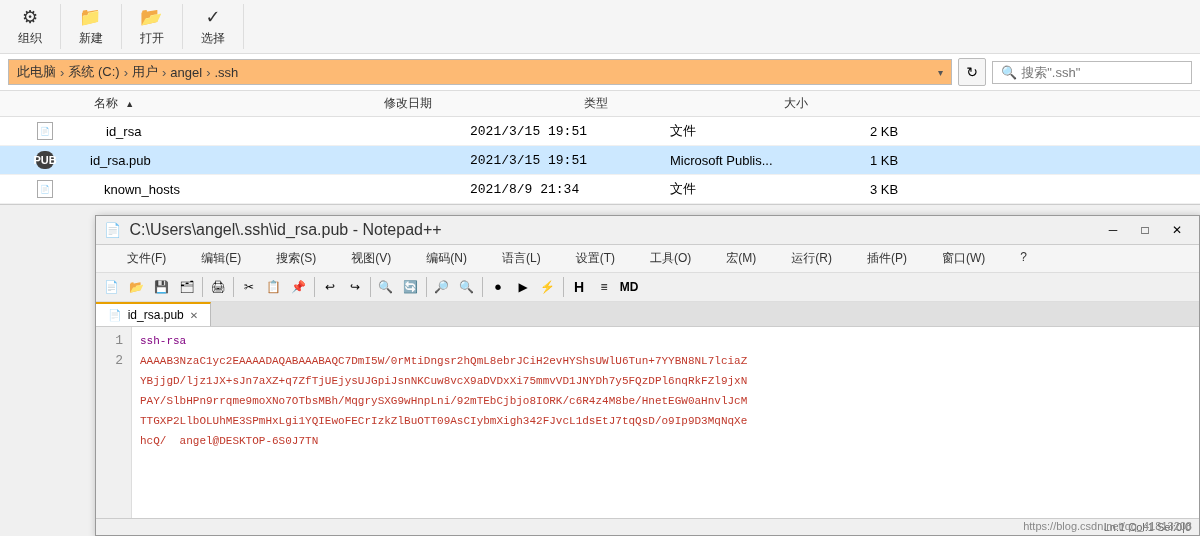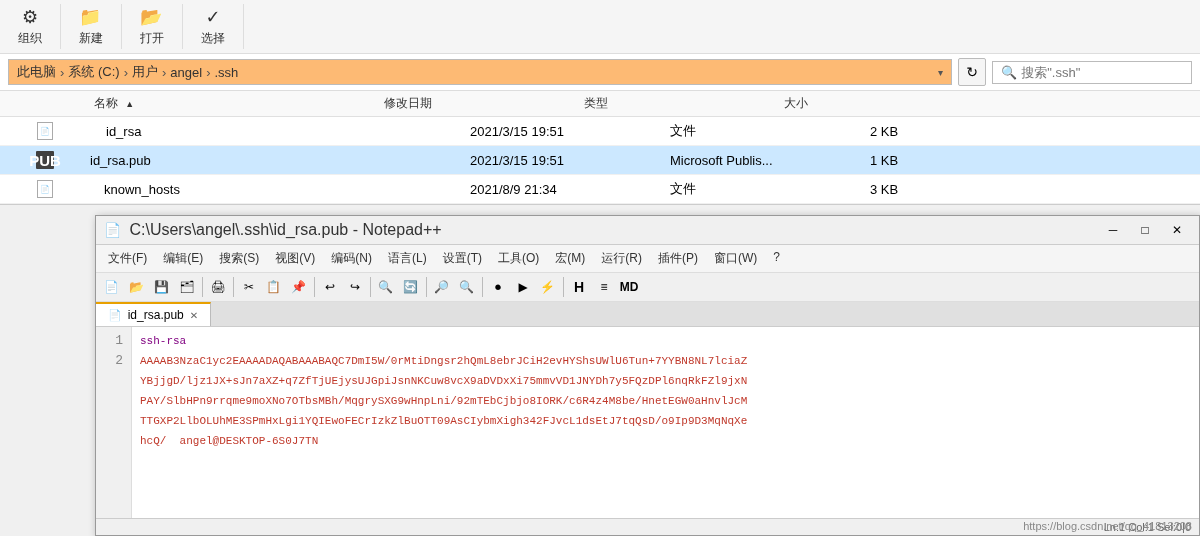--- a/index.html
+++ b/index.html
@@ -78,36 +78,36 @@
     .file-list-header {
       display: flex;
       align-items: center;
       padding: 4px 4px;
       border-bottom: 1px solid #e0e0e0;
       font-size: 12px;
       color: #333;
       background: #f9f9f9;
     }
     .col-name { width: 380px; padding-left: 90px; }
-    .col-date { width: 200px; }
+    .col-date { width: 200px; font-family: Liberation Mono, monospace; }
     .col-type { width: 200px; }
     .col-size { width: 120px; }
     .col-sort-arrow { font-size: 9px; margin-left: 4px; }
 
     .file-row {
       display: flex;
       align-items: center;
       padding: 5px 0;
       border-bottom: 1px solid #f0f0f0;
       font-size: 13px;
       cursor: pointer;
     }
     .file-row.selected { background: #cce8ff; }
     .file-icon-col { width: 90px; display: flex; align-items: center; justify-content: center; }
-    .file-icon-pub { width: 18px; height: 18px; background: #404040; display: inline-flex; align-items: center; justify-content: center; color: white; font-size: 15px; font-weight: bold; border-radius: 1px; }
+    .file-icon-pub { width: 18px; height: 18px; background: #404040; display: inline-flex; align-items: center; justify-content: center; color: white; font-size: 11px; font-weight: bold; border-radius: 8px; }
     .file-icon-generic { width: 16px; height: 18px; background: #fff; border: 1px solid #aaa; display: inline-flex; align-items: center; justify-content: center; font-size: 8px; }
 
     
     .notepad-window {
       position: absolute;
       top: 215px;
       left: 95px;
       right: 0;
       bottom: 0;
       background: #fff;
@@ -139,20 +139,21 @@
       display: flex;
       background: #f5f5f5;
       border-bottom: 1px solid #ddd;
       padding: 2px 4px;
       font-size: 12px;
     }
     .npp-menu-item {
       padding: 3px 8px;
       cursor: pointer;
       color: #333;
+      margin-left: 19px;
     }
 
     .npp-toolbar {
       display: flex;
       align-items: center;
       background: #f0f0f0;
       border-bottom: 1px solid #ddd;
       padding: 2px 4px;
       gap: 1px;
       flex-wrap: wrap;

